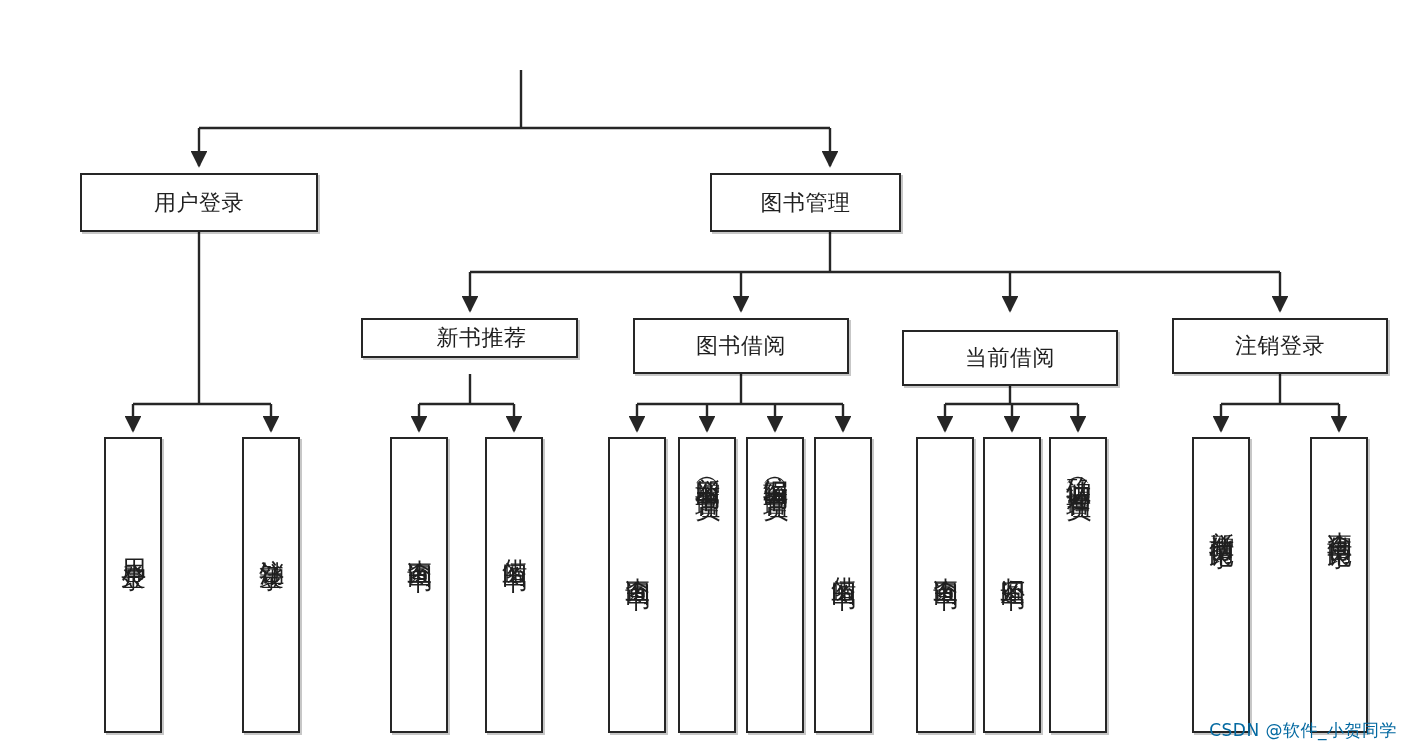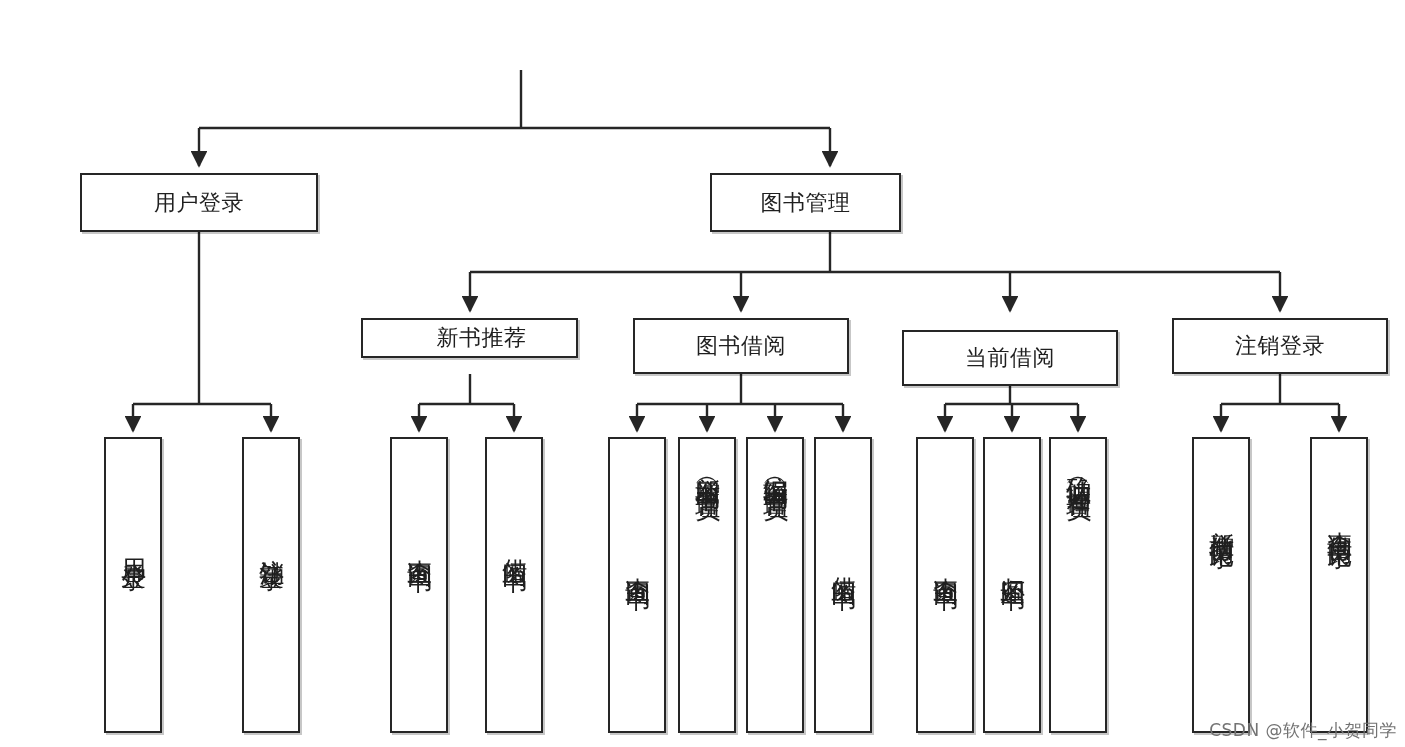--- a/index.html
+++ b/index.html
@@ -55,21 +55,21 @@
     text-align:left;
   }
   .node.vertical.mid .label{padding-top:86px;}
   .node.vertical.midlow .label{padding-top:104px;}
   .node.vertical.tall .label{padding-top:4px;}
   .node.vertical.short .label{padding-top:58px;}
   #watermark{
     position:absolute;
     right:8px;bottom:5px;
     font-size:17px;
-    color:#737373;
+    color:#0369a1;
     letter-spacing:0.5px;
     z-index:9;
     white-space:nowrap;
   }
 </style>
 </head>
 <body>
 
 <div id="canvas">
 

